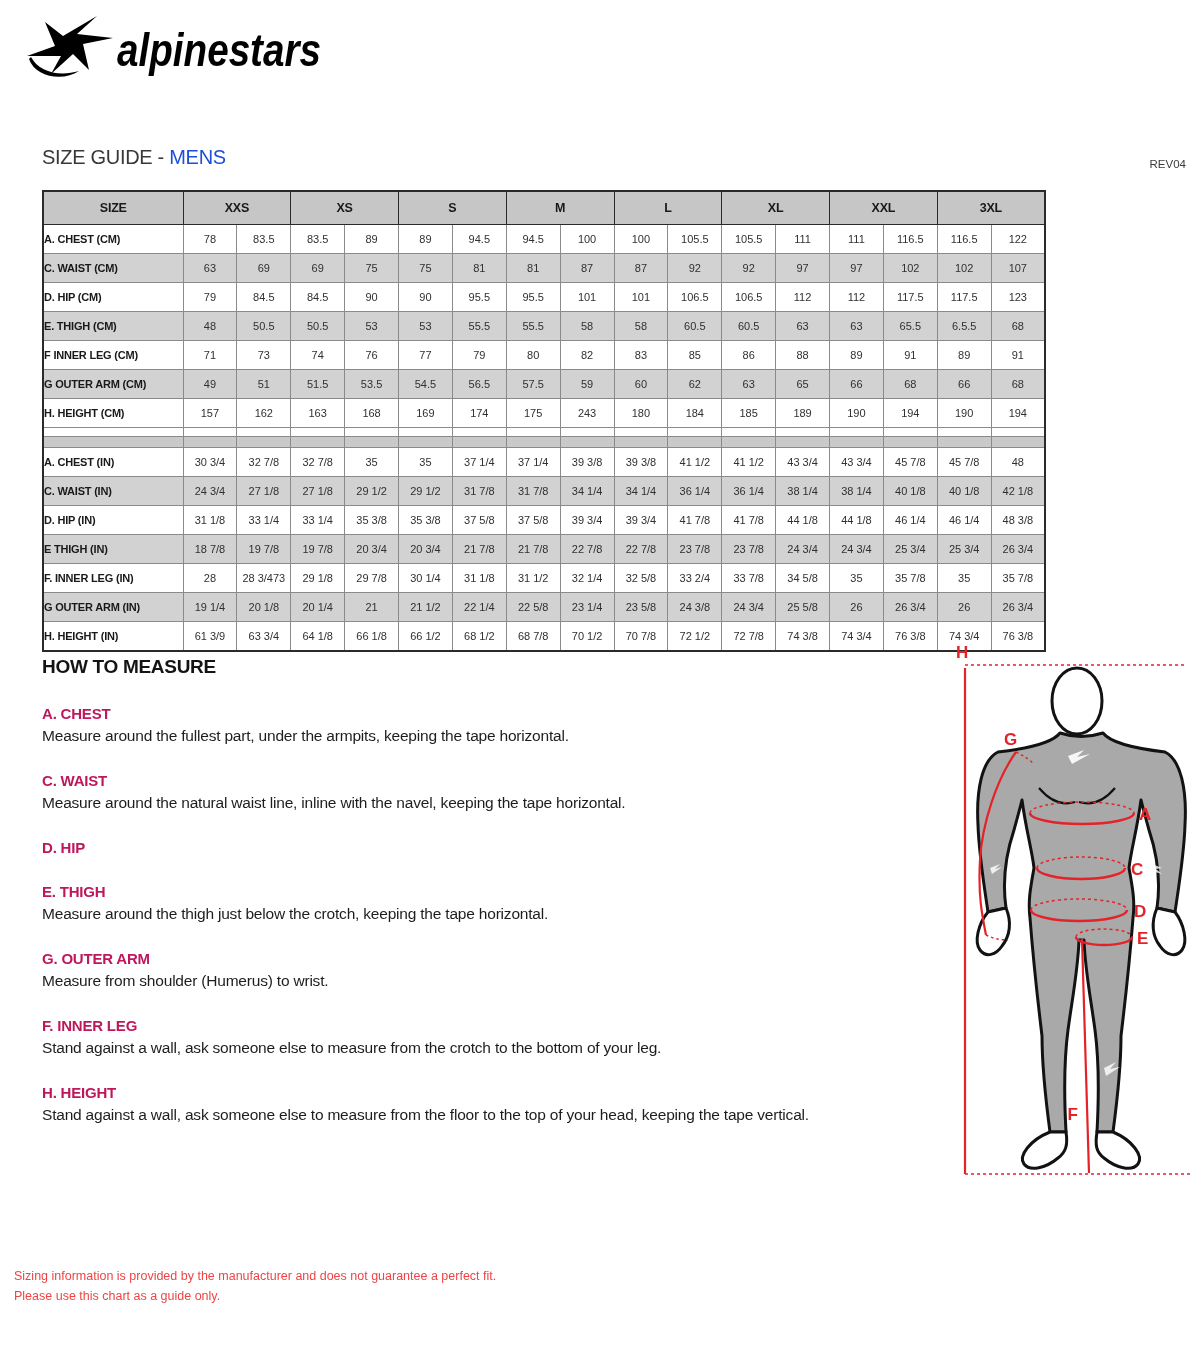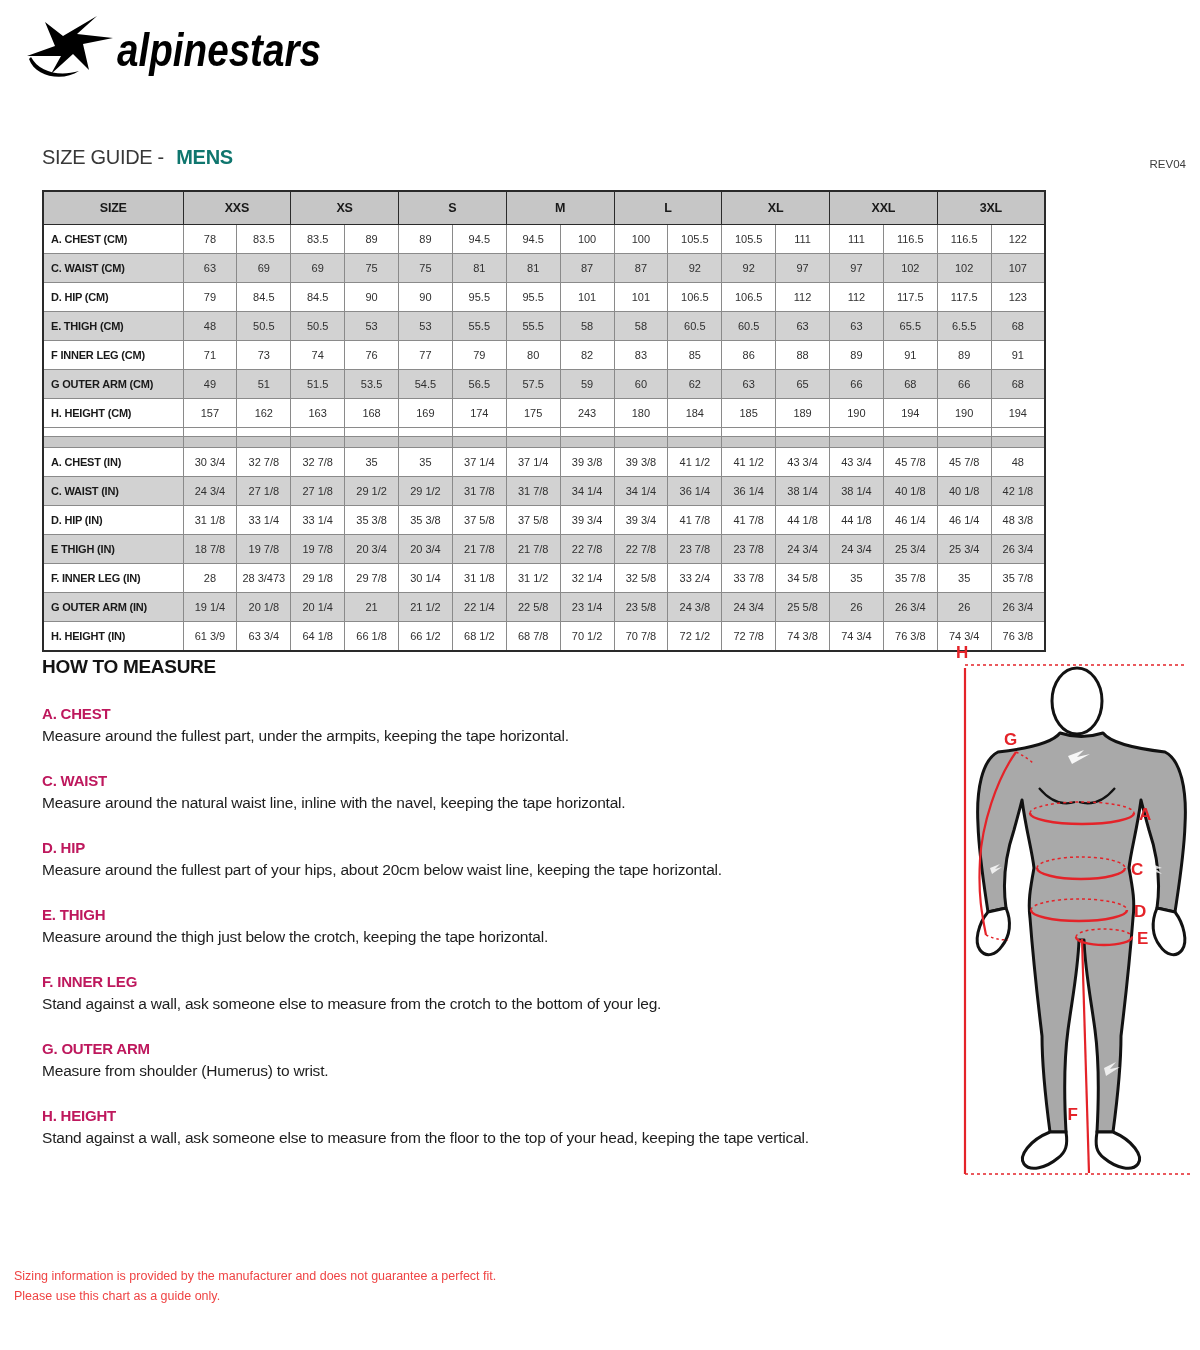--- a/index.html
+++ b/index.html
@@ -4,35 +4,35 @@
 <style>
   html,body{margin:0;padding:0;background:#fff;}
   .page{
     position:relative;width:1200px;height:1350px;background:#ffffff;overflow:hidden;
     font-family:"Liberation Sans",sans-serif;color:#111;
   }
   
   .logo{position:absolute;left:25px;top:14px;width:300px;height:64px;}
   
   .title-row{position:absolute;left:42px;top:146px;font-size:20px;letter-spacing:-0.3px;color:#383838;}
-  .title-row .bold{font-weight:bold;color:#0f766e;margin-left:7px;}
+  .title-row .bold{font-weight:normal;color:#1d4ed8;}
   .rev{position:absolute;right:14px;top:158px;font-size:11.5px;color:#3c3c3c;}
   
   .size-table{
     position:absolute;left:42px;top:190px;width:1004px;
     border-collapse:collapse;table-layout:fixed;
     border:2px solid #2a2a2a;
   }
   .size-table th,.size-table td{border:1px solid #8a8a8a;padding:0;overflow:hidden;white-space:nowrap;}
   .size-table thead th{
     background:#c6c6c6;border:1px solid #2a2a2a;height:32px;
     font-size:12.5px;font-weight:bold;color:#191919;text-align:center;letter-spacing:-0.2px;
   }
   .size-table tbody th.row-label{
-    text-align:left;padding-left:7px;font-size:11px;font-weight:bold;color:#191919;letter-spacing:-0.2px;
+    text-align:left;font-size:11px;font-weight:bold;color:#191919;letter-spacing:-0.2px;
   }
   .size-table td.val{text-align:center;font-size:11px;color:#303030;height:28px;}
   tr.even{background:#ffffff;}
   tr.odd{background:#d2d2d2;}
   tr.spacer-a td{height:8px;background:#ffffff;}
   tr.spacer-b td{height:10px;background:#c9c9c9;}
   
   .measure{position:absolute;left:42px;top:656px;width:890px;}
   .htm-title{font-size:19px;font-weight:bold;color:#141414;margin:0;letter-spacing:-0.3px;}
   .m-item{margin-top:27px;}
@@ -412,33 +412,32 @@
         <div class="m-item">
           <div class="m-head">A. CHEST</div>
           <div class="m-text">Measure around the fullest part, under the armpits, keeping the tape horizontal.</div>
         </div>
         <div class="m-item">
           <div class="m-head">C. WAIST</div>
           <div class="m-text">Measure around the natural waist line, inline with the navel, keeping the tape horizontal.</div>
         </div>
         <div class="m-item">
           <div class="m-head">D. HIP</div>
-          <div class="m-text">Measure around the fullest part of your hips, about 20cm below waist line, keeping the tape horizontal.</div>
         </div>
         <div class="m-item">
           <div class="m-head">E. THIGH</div>
           <div class="m-text">Measure around the thigh just below the crotch, keeping the tape horizontal.</div>
         </div>
         <div class="m-item">
+          <div class="m-head">G. OUTER ARM</div>
+          <div class="m-text">Measure from shoulder (Humerus) to wrist.</div>
+        </div>
+        <div class="m-item">
           <div class="m-head">F. INNER LEG</div>
           <div class="m-text">Stand against a wall, ask someone else to measure from the crotch to the bottom of your leg.</div>
-        </div>
-        <div class="m-item">
-          <div class="m-head">G. OUTER ARM</div>
-          <div class="m-text">Measure from shoulder (Humerus) to wrist.</div>
         </div>
         <div class="m-item">
           <div class="m-head">H. HEIGHT</div>
           <div class="m-text">Stand against a wall, ask someone else to measure from the floor to the top of your head, keeping the tape vertical.</div>
         </div>
       </div>
   </div>
 
   <svg class="diagram" viewBox="0 0 260 548">
 

